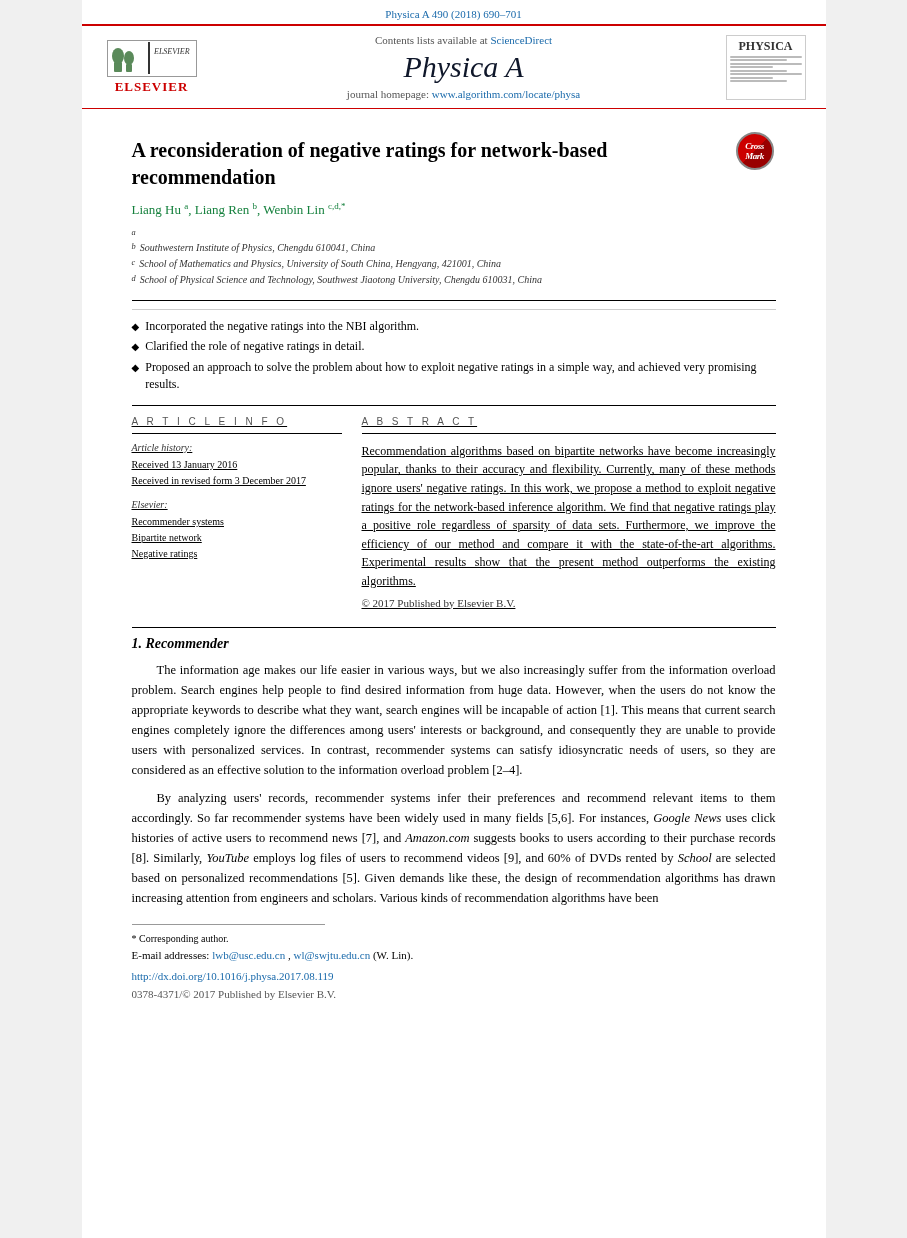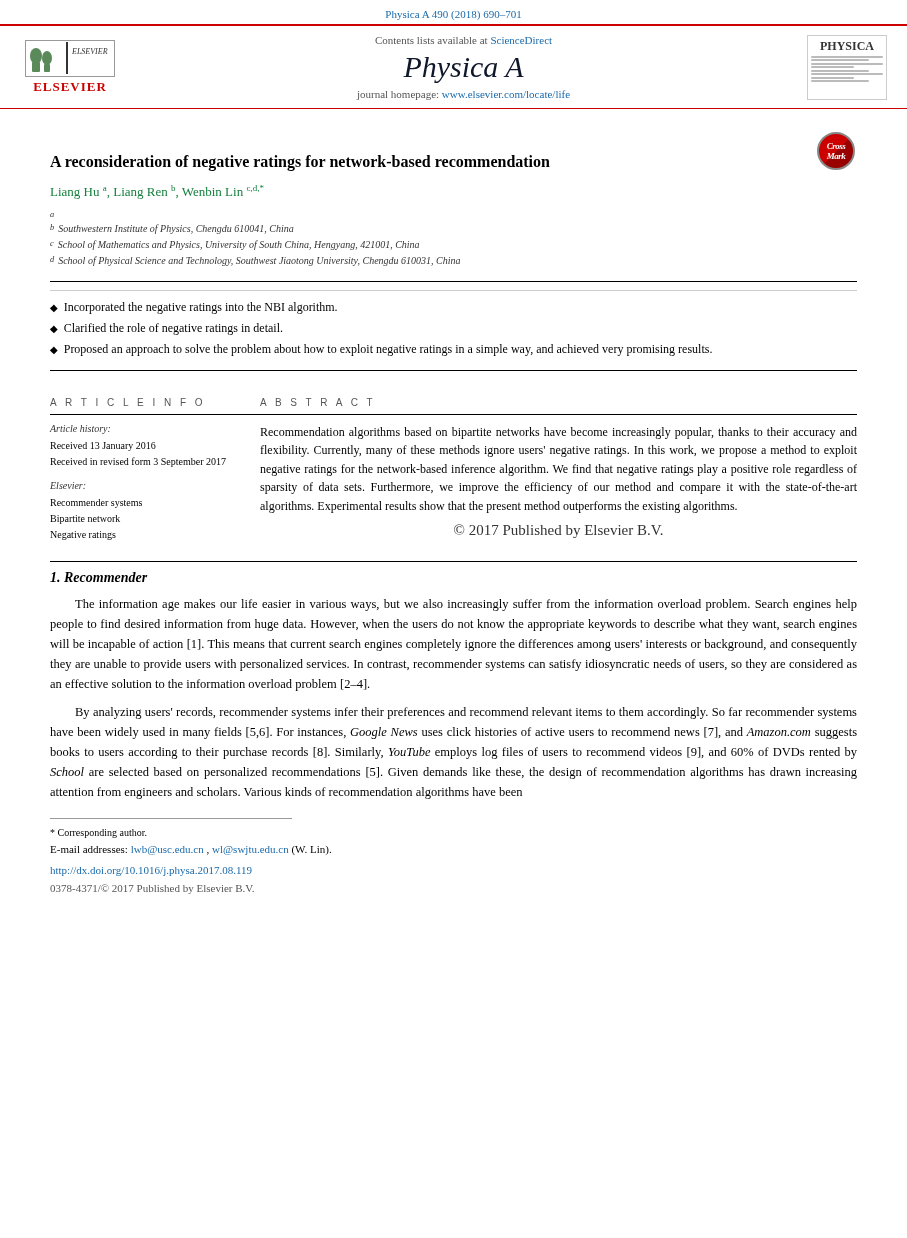--- a/index.html
+++ b/index.html
@@ -3,21 +3,21 @@
   <meta charset="utf-8">
   <style>
     * { margin: 0; padding: 0; box-sizing: border-box; }
     body {
       background: #f0f0f0;
       font-family: "Times New Roman", Times, serif;
       font-size: 13px;
       color: #000;
     }
     .page-container {
-      width: 907px;
+      width: 744px;
       min-height: 1238px;
       background: #fff;
       margin: 0 auto;
       padding: 0 0 40px 0;
     }
     .top-journal-ref {
       text-align: center;
       padding: 8px 0 4px 0;
       font-size: 11px;
       color: #1a6aab;
@@ -107,26 +107,26 @@
       border-radius: 1px;
     }
     .thumb-line.short { width: 60%; }
     .thumb-line.medium { width: 80%; }
     .thumb-line.full { width: 100%; }
 
     .article-body {
       padding: 18px 50px 0 50px;
     }
     .article-title {
-      font-size: 16px;
+      font-size: 20px;
       font-weight: bold;
       color: #000;
       line-height: 1.35;
       margin-bottom: 10px;
-      margin-top: 24px;
+      margin-top: 10px;
     }
     .crossmark {
       float: right;
       width: 40px;
       height: 40px;
       margin-left: 10px;
       margin-top: 5px;
     }
     .crossmark-circle {
       width: 38px;
@@ -190,21 +190,23 @@
       line-height: 1.4;
     }
     .bullet-diamond {
       color: #000;
       font-size: 10px;
       margin-top: 2px;
       flex-shrink: 0;
     }
     .two-col-section {
       display: flex;
-      margin-top: 26px;
+      gap: 20px;
+      margin-top: 10px;
+      text-decoration: underline;
     }
     .article-info-col {
       width: 210px;
       flex-shrink: 0;
     }
     .abstract-col {
       flex: 1;
     }
     .col-title {
       font-size: 10px;
@@ -242,22 +244,22 @@
       color: #000;
       line-height: 1.6;
     }
     .abstract-text {
       font-size: 12px;
       line-height: 1.55;
       text-align: justify;
       color: #000;
     }
     .copyright-line {
-      font-size: 15px;
-      text-align: center;
+      font-size: 11px;
+      text-align: left;
       color: #333;
       margin-top: 6px;
     }
     .main-text-section {
       margin-top: 18px;
     }
     .section-heading {
       font-size: 14px;
       font-weight: bold;
       font-style: italic;
@@ -324,21 +326,21 @@
     </div>
 
     <div class="header-center">
       <div class="contents-line">
         <span>Contents lists available at</span>
         <span class="sciencedirect-link" style="cursor:pointer;">ScienceDirect</span>
       </div>
       <div class="journal-title">Physica A</div>
       <div class="homepage-line">
         <span>journal homepage:</span>
-        <span class="homepage-link" style="cursor:pointer;">www.elsevier.com/locate/life</span>
+        <span class="homepage-link" style="cursor:pointer;">www.algorithm.com/locate/physa</span>
       </div>
     </div>
 
     <div class="header-thumb">
       <div class="thumb-title">PHYSICA</div>
       <div class="thumb-lines">
         <div class="thumb-line full"></div>
         <div class="thumb-line medium"></div>
         <div class="thumb-line full"></div>
         <div class="thumb-line short"></div>
@@ -404,21 +406,21 @@
 
     <div class="section-divider"></div>
 
     <div class="two-col-section">
 
       <div class="article-info-col">
         <div class="col-title">A R T I C L E   I N F O</div>
         <div class="col-divider"></div>
         <div class="article-history-label">Article history:</div>
         <div class="article-history-item">Received 13 January 2016</div>
-        <div class="article-history-item">Received in revised form 3 September 2017</div>
+        <div class="article-history-item">Received in revised form 3 December 2017</div>
         <div class="keywords-section">
           <div class="keywords-label">Elsevier:</div>
           <div class="keyword-item">Recommender systems</div>
           <div class="keyword-item">Bipartite network</div>
           <div class="keyword-item">Negative ratings</div>
         </div>
       </div>
 
       <div class="abstract-col">
         <div class="col-title">A B S T R A C T</div>

